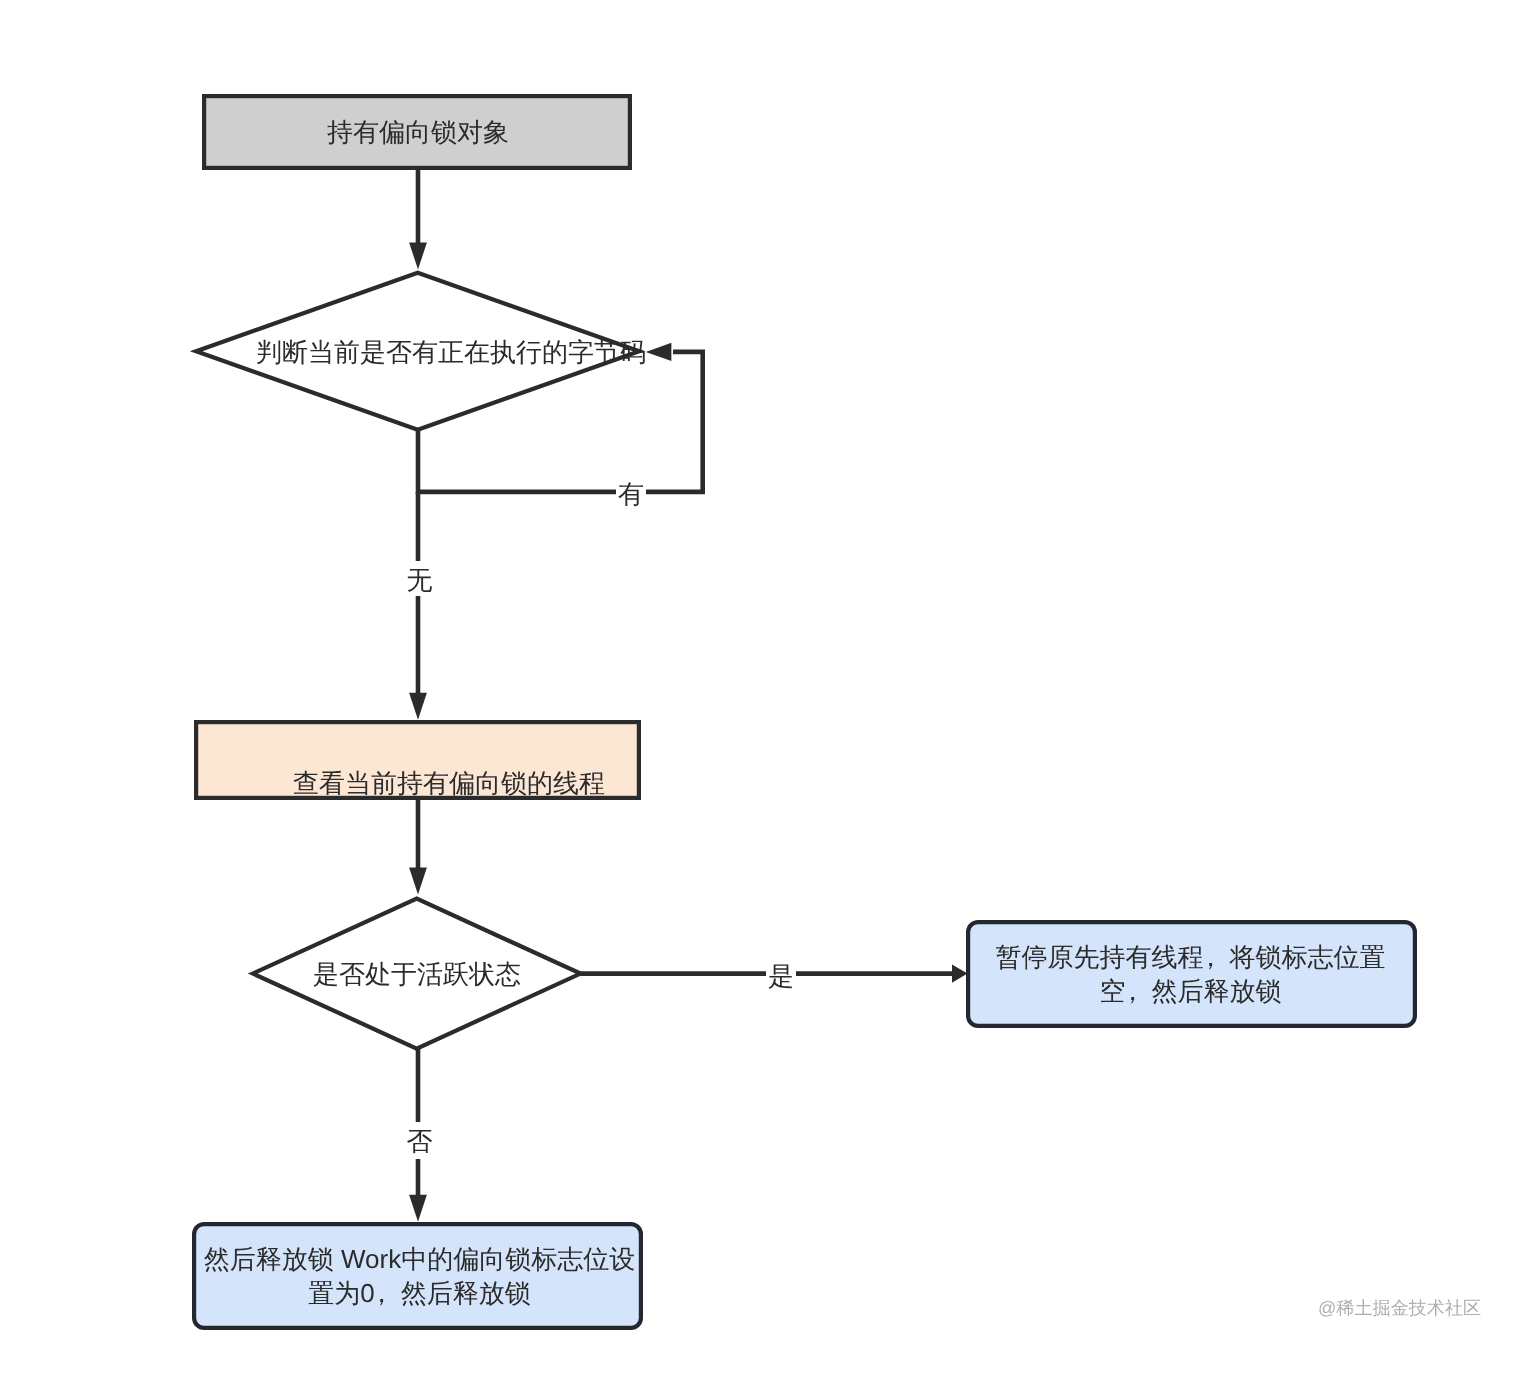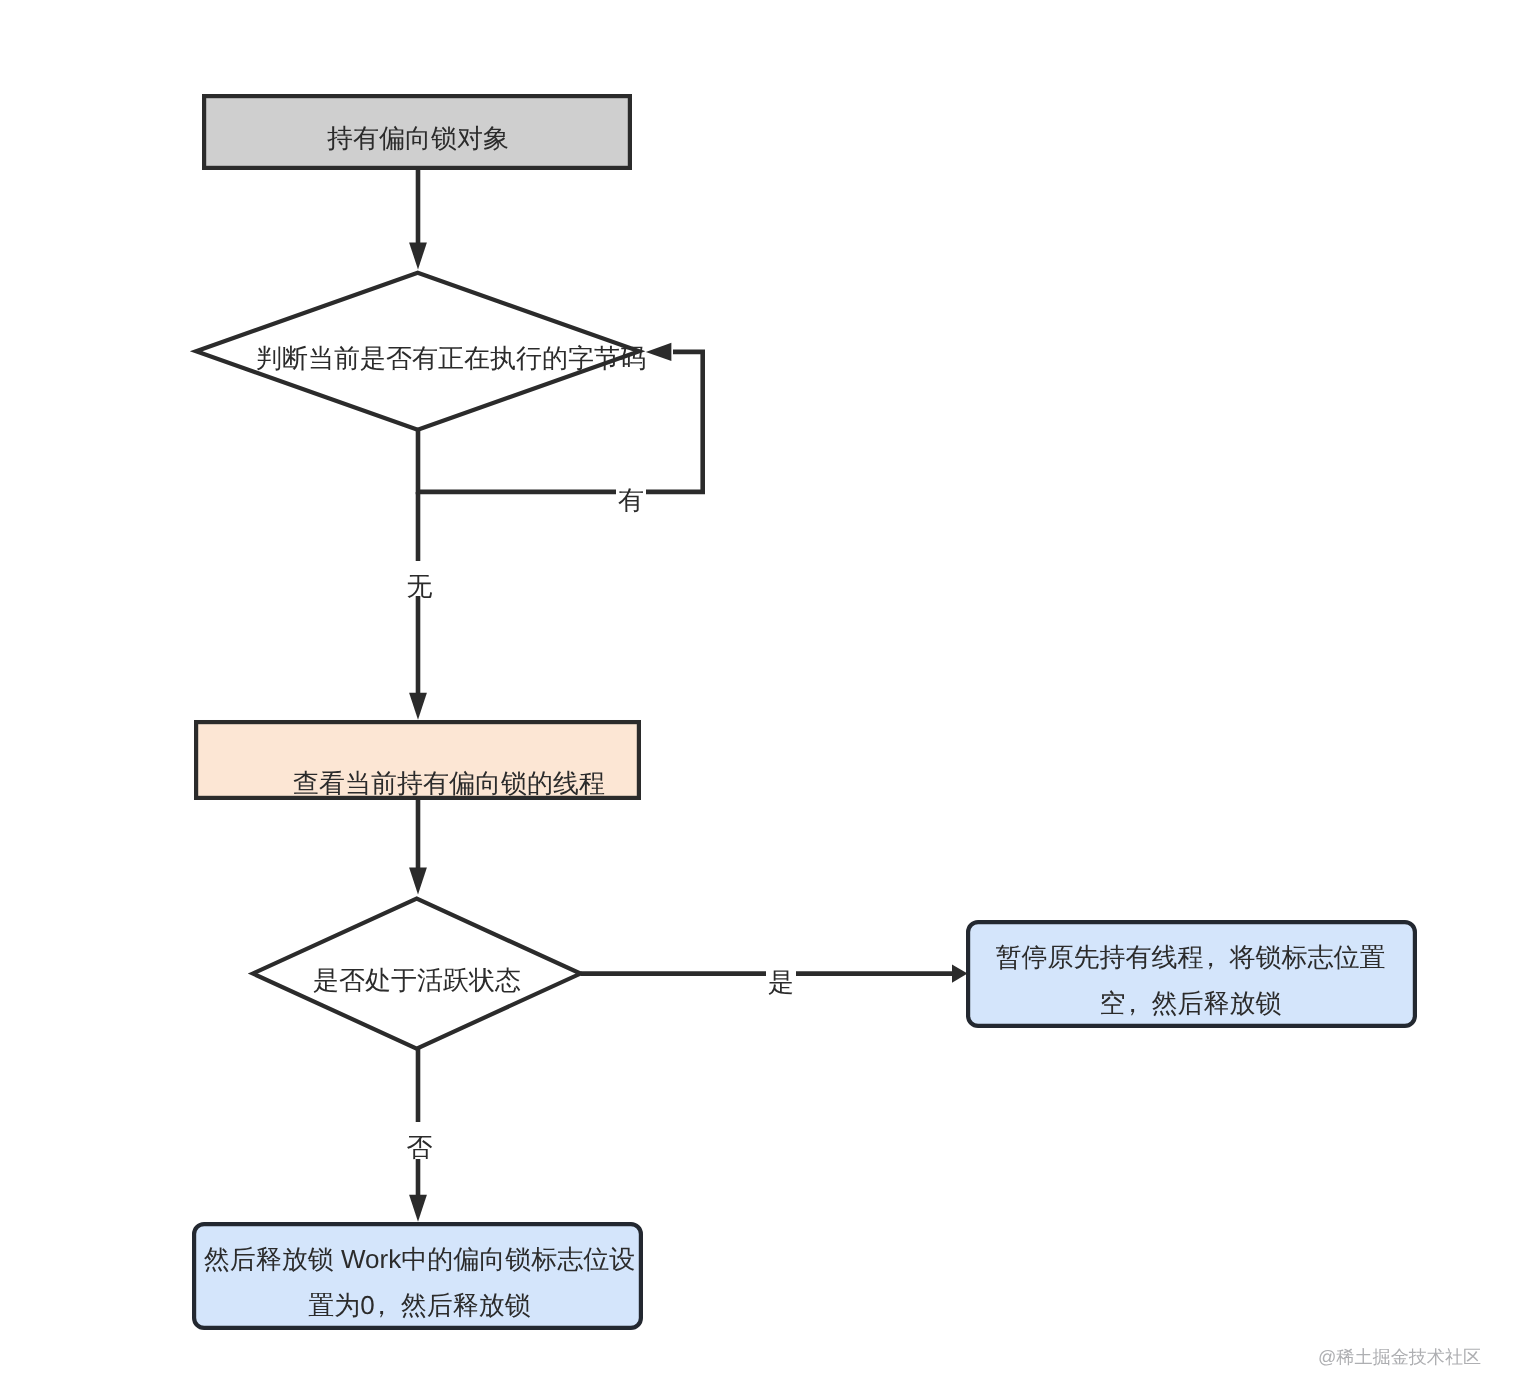--- a/index.html
+++ b/index.html
@@ -8,21 +8,21 @@
        -webkit-font-smoothing:antialiased;
        -moz-osx-font-smoothing:grayscale;
        font-smooth:never;
        text-rendering:geometricPrecision;}
   #stage{position:absolute;left:0;top:0;width:1514px;height:1378px;}
   #wires{position:absolute;left:0;top:0;width:1514px;height:1378px;}
 
   .nodelabel{position:absolute;will-change:transform;transform:translateZ(0);display:flex;align-items:center;justify-content:center;
      text-align:center;color:#2b2b2b;font-size:26px;line-height:34px;}
   .nodelabel > span, .edgelabel > span{display:block;}
-  .labelline{display:block;margin-top:12px;}
+  .labelline{display:block;}
 
   .edgelabel{position:absolute;will-change:transform;transform:translateZ(0);
      color:#2b2b2b;font-size:26px;line-height:1;background:#ffffff;
      display:flex;align-items:center;justify-content:center;white-space:nowrap;}
 
   .wm{position:absolute;will-change:transform;transform:translateZ(0);color:#aeafb2;font-size:18.1px;letter-spacing:0px;white-space:nowrap;}
 
   
   .cjkcomma{display:inline-block;width:1em;text-align:left;text-indent:-0.235em;
      overflow:visible;}
@@ -118,14 +118,14 @@
         <span class="labelline"><span>是</span></span>
       </span>
     </div>
 
   <div class="edgelabel" style="left:403.5px;top:1121.7px;width:31px;height:37px;padding-top:1.5px;box-sizing:border-box;">
       <span>
         <span class="labelline"><span>否</span></span>
       </span>
     </div>
 
-  <div class="wm" style="left:1317.5px;top:1346px;text-align:center;">@稀土掘金技术社区</div>
+  <div class="wm" style="left:1317.5px;top:1297px;text-align:center;">@稀土掘金技术社区</div>
 </div>
 
 </body></html>

